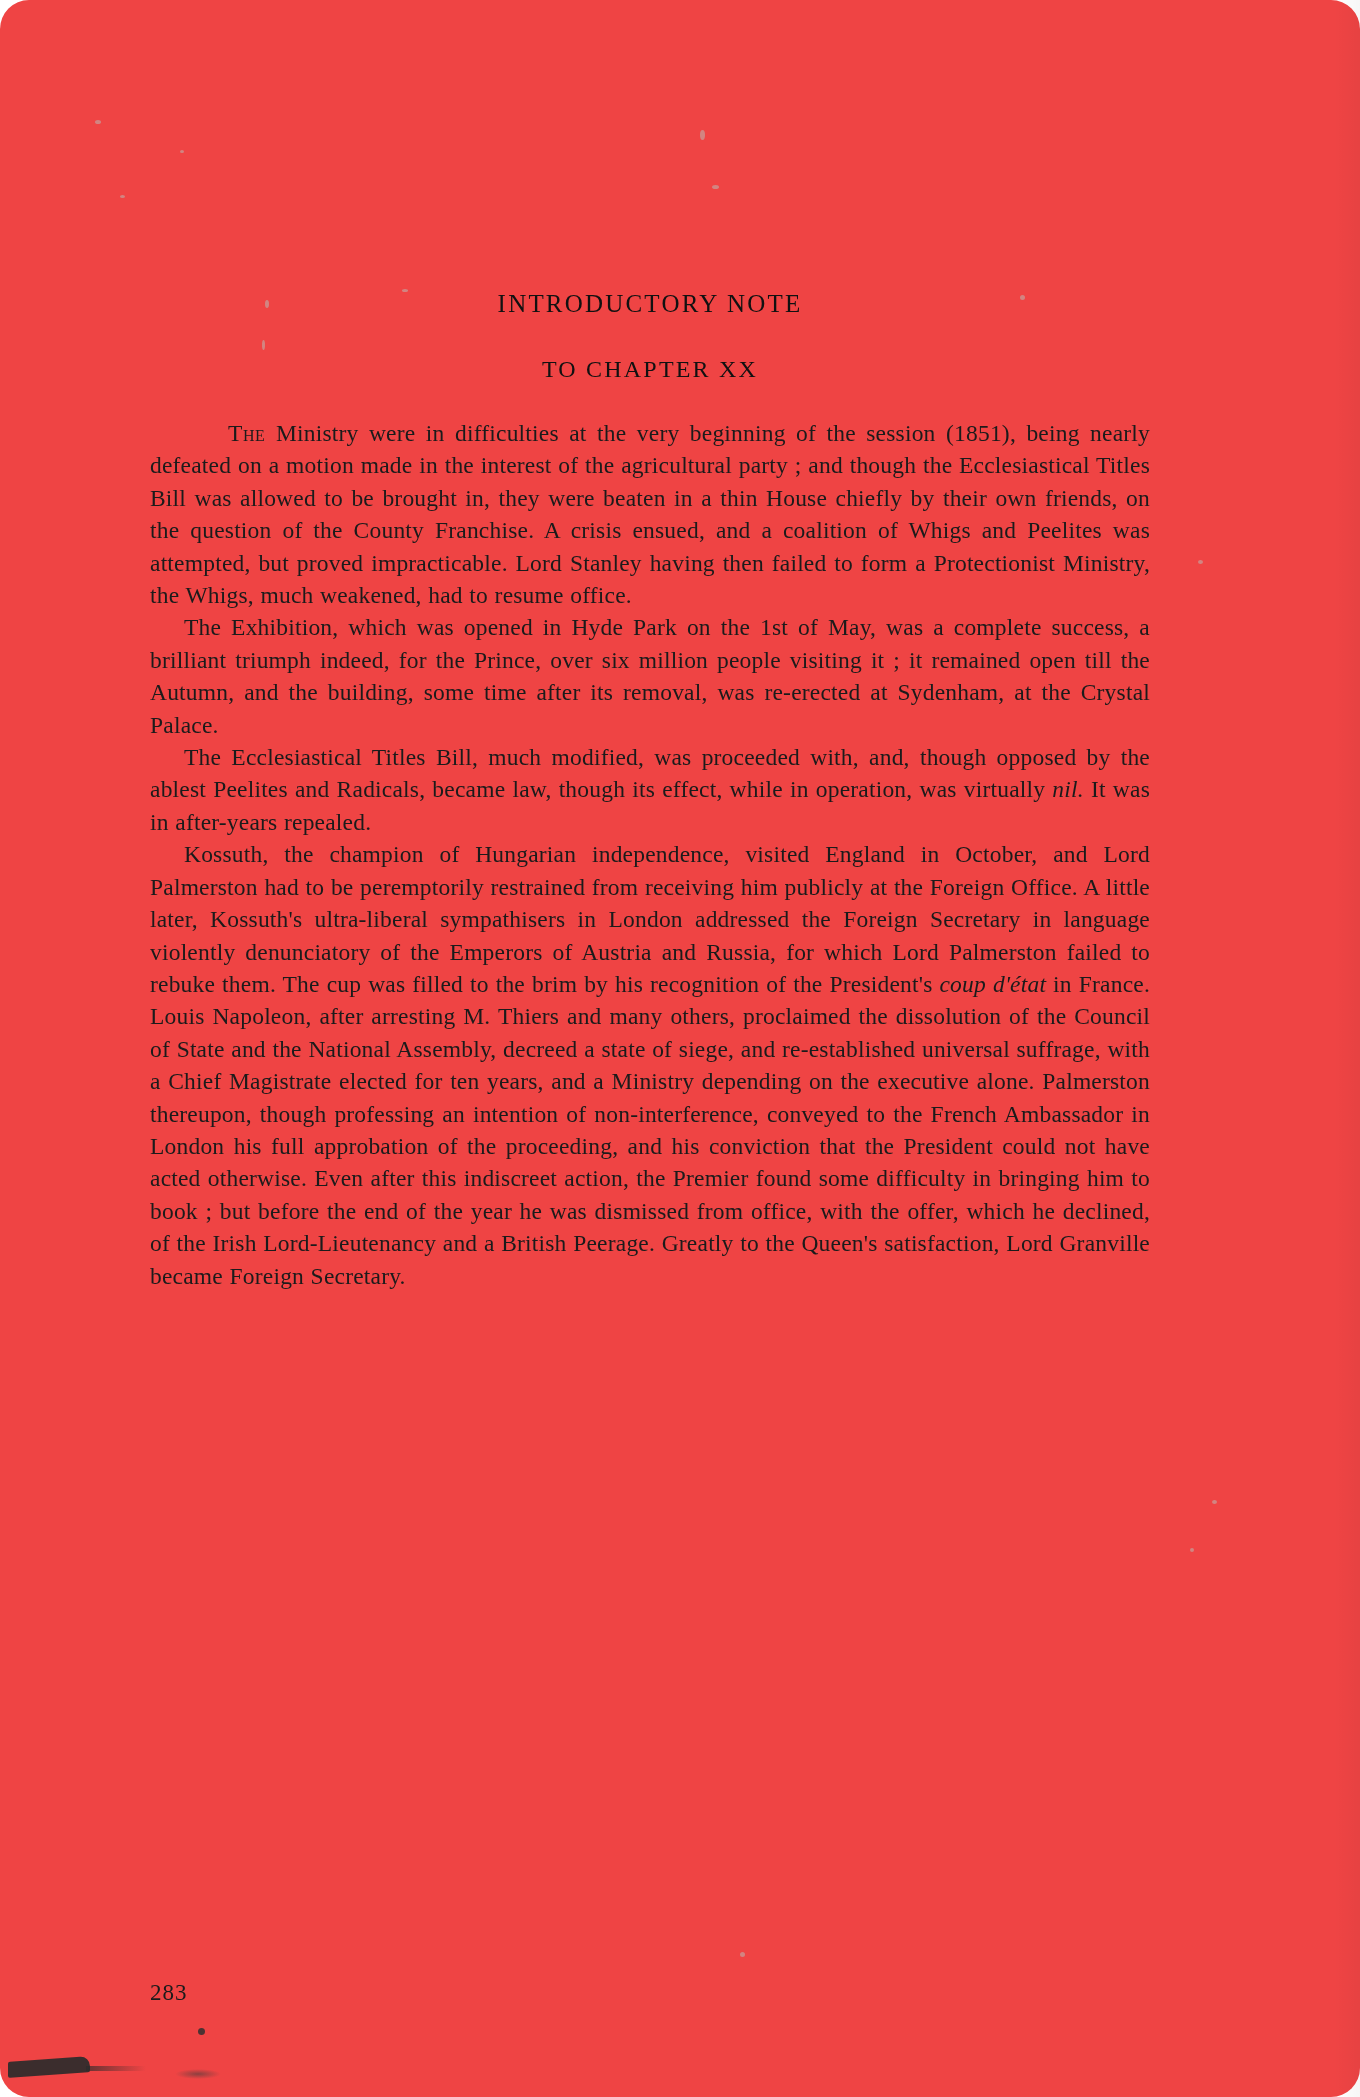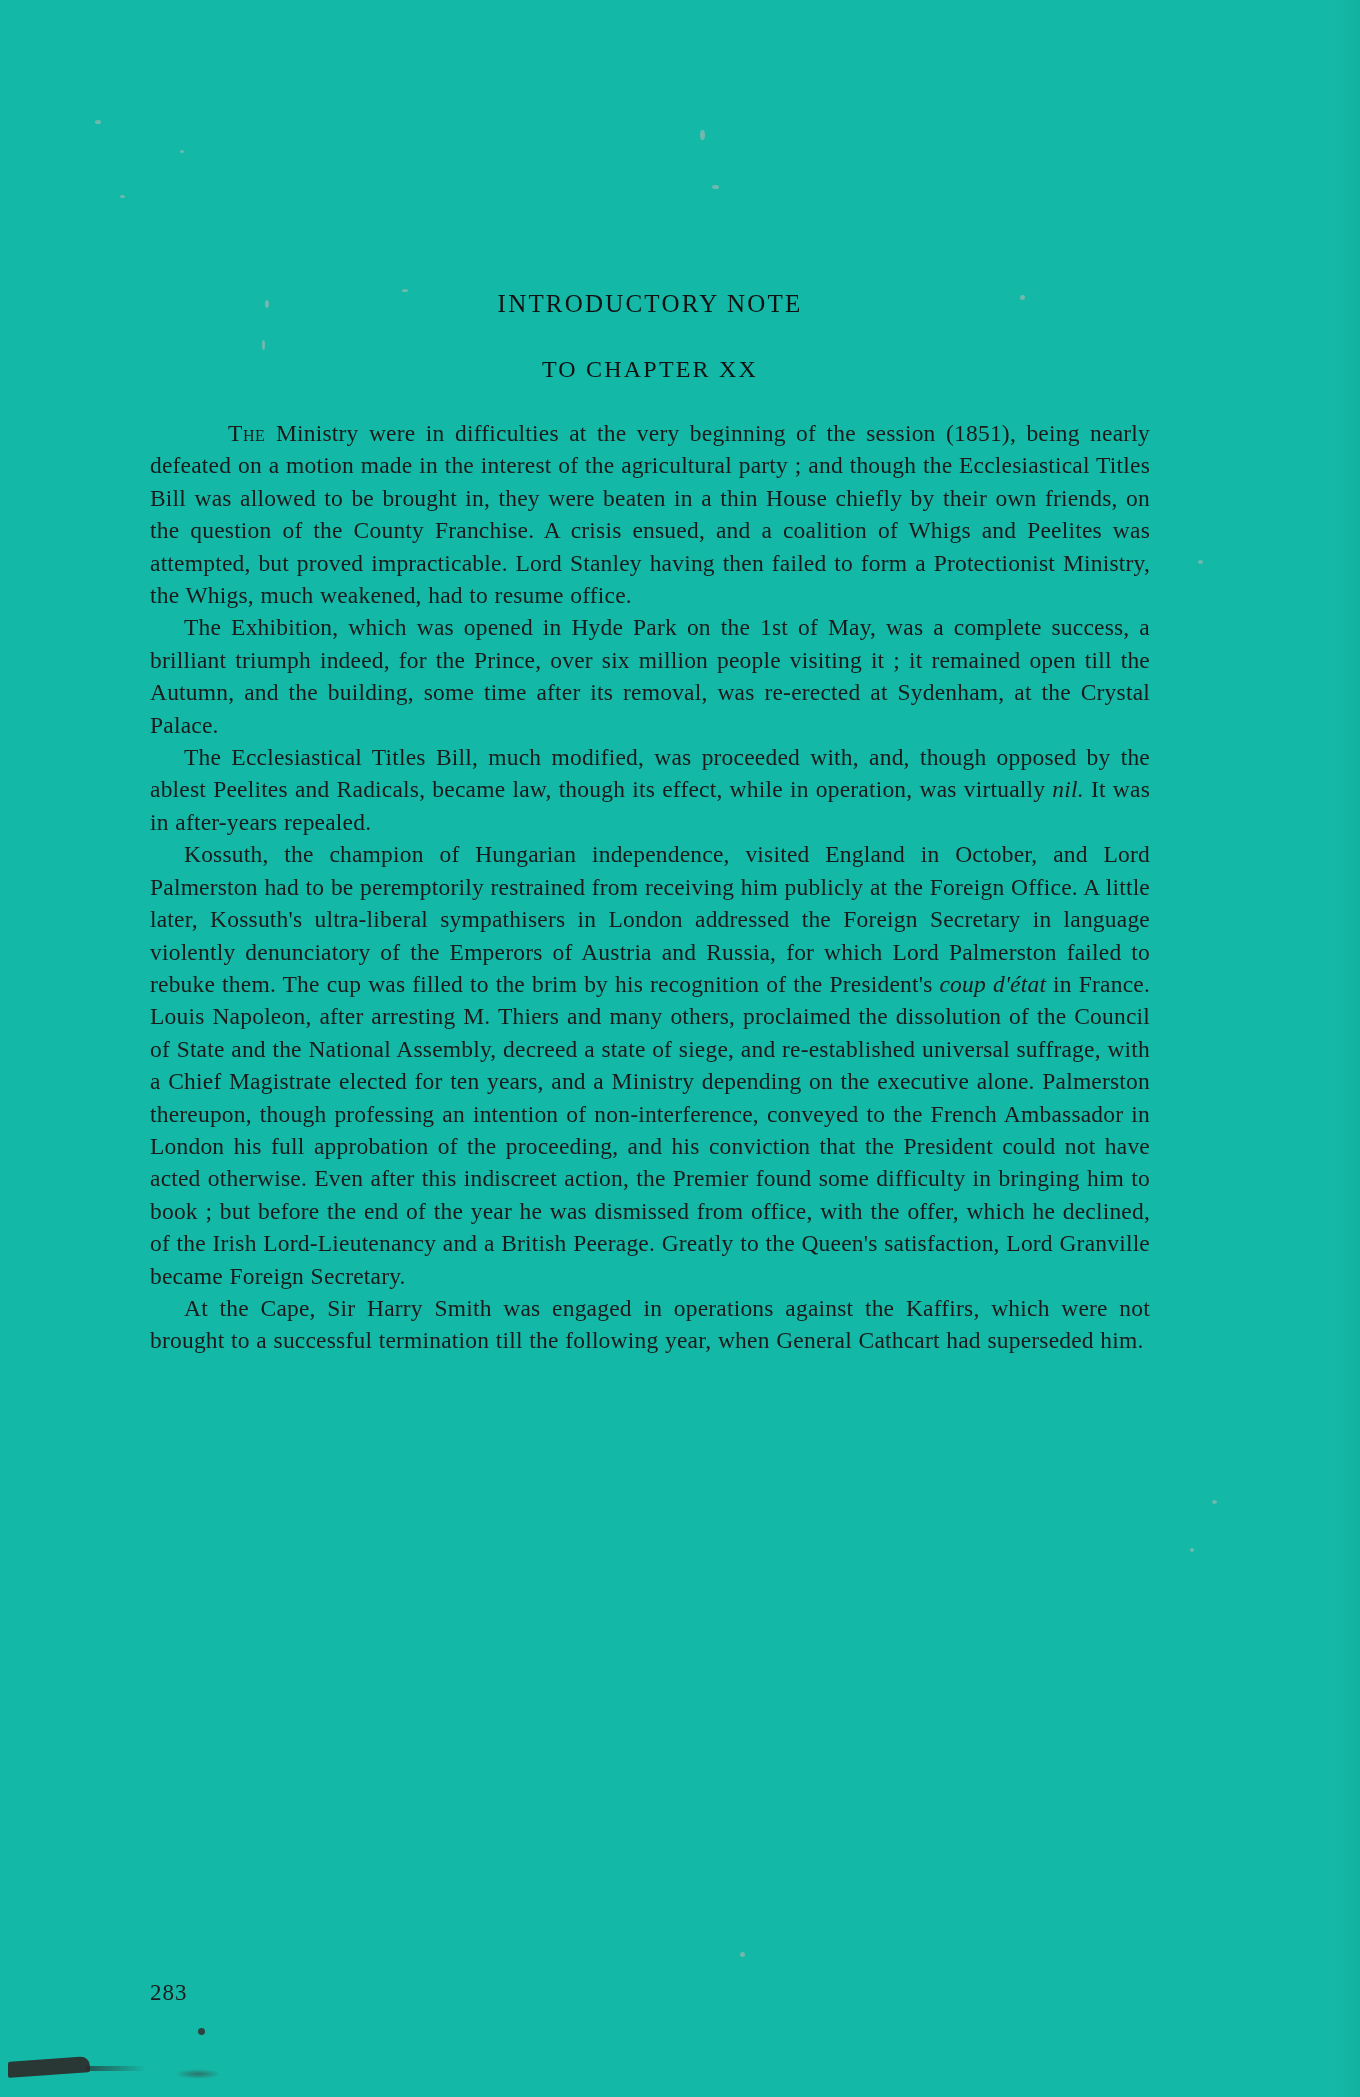--- a/index.html
+++ b/index.html
@@ -11,21 +11,22 @@
     width: 1360px;
     height: 2097px;
     position: relative;
     overflow: hidden;
     font-family: "Liberation Serif", serif;
     color: #1a1a1a;
   }
   .page {
     position: absolute;
     inset: 0;
-    background: #14b8a6;
+    background: #ef4444;
+    border-radius: 29px;
   }
   
   .speckle {
     position: absolute;
     border-radius: 50%;
     background: #b9b9b4;
     opacity: .55;
   }
   .content {
     position: absolute;
@@ -156,21 +157,20 @@
     <div class="body-text">
 
       <p class="first"><span class="smallcaps">The</span><span> Ministry were in difficulties at the very beginning of the session (1851), being nearly defeated on a motion made in the interest of the agricultural party ; and though the Ecclesiastical Titles Bill was allowed to be brought in, they were beaten in a thin House chiefly by their own friends, on the question of the County Franchise. A crisis ensued, and a coalition of Whigs and Peelites was attempted, but proved impracticable.   Lord Stanley having then failed to form a Protectionist Ministry, the Whigs, much weakened, had to resume office.</span></p>
 
       <p>The Exhibition, which was opened in Hyde Park on the 1st of May, was a complete success, a brilliant triumph indeed, for the Prince, over six million people visiting it ; it remained open till the Autumn, and the building, some time after its removal, was re-erected at Sydenham, at the Crystal Palace.</p>
 
       <p><span>The Ecclesiastical Titles Bill, much modified, was proceeded with, and, though opposed by the ablest Peelites and Radicals, became law, though its effect, while in operation, was virtually </span><span class="ital">nil.</span><span>   It was in after-years repealed.</span></p>
 
       <p><span>Kossuth, the champion of Hungarian independence, visited England in October, and Lord Palmerston had to be peremptorily restrained from receiving him publicly at the Foreign Office.   A little later, Kossuth's ultra-liberal sympathisers in London addressed the Foreign Secretary in language violently denunciatory of the Emperors of Austria and Russia, for which Lord Palmerston failed to rebuke them.   The cup was filled to the brim by his recognition of the President's </span><span class="ital">coup d'état</span><span> in France.   Louis Napoleon, after arresting M. Thiers and many others, proclaimed the dissolution of the Council of State and the National Assembly, decreed a state of siege, and re-established universal suffrage, with a Chief Magistrate elected for ten years, and a Ministry depending on the executive alone.   Palmerston thereupon, though professing an intention of non-interference, conveyed to the French Ambassador in London his full approbation of the proceeding, and his conviction that the President could not have acted otherwise.   Even after this indiscreet action, the Premier found some difficulty in bringing him to book ; but before the end of the year he was dismissed from office, with the offer, which he declined, of the Irish Lord-Lieutenancy and a British Peerage.   Greatly to the Queen's satisfaction, Lord Granville became Foreign Secretary.</span></p>
 
-      <p>At the Cape, Sir Harry Smith was engaged in operations against the Kaffirs, which were not brought to a successful termination till the following year, when General Cathcart had superseded him.</p>
 
     </div>
 
     <div class="page-number">283</div>
 
   </div>
 
   <div class="artifact-bar"></div>
   <div class="artifact-tail"></div>
   <div class="artifact-dot"></div>

